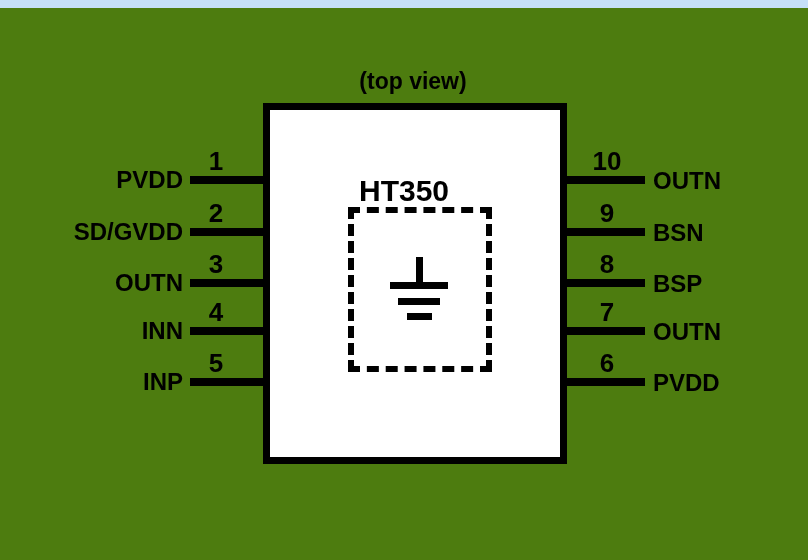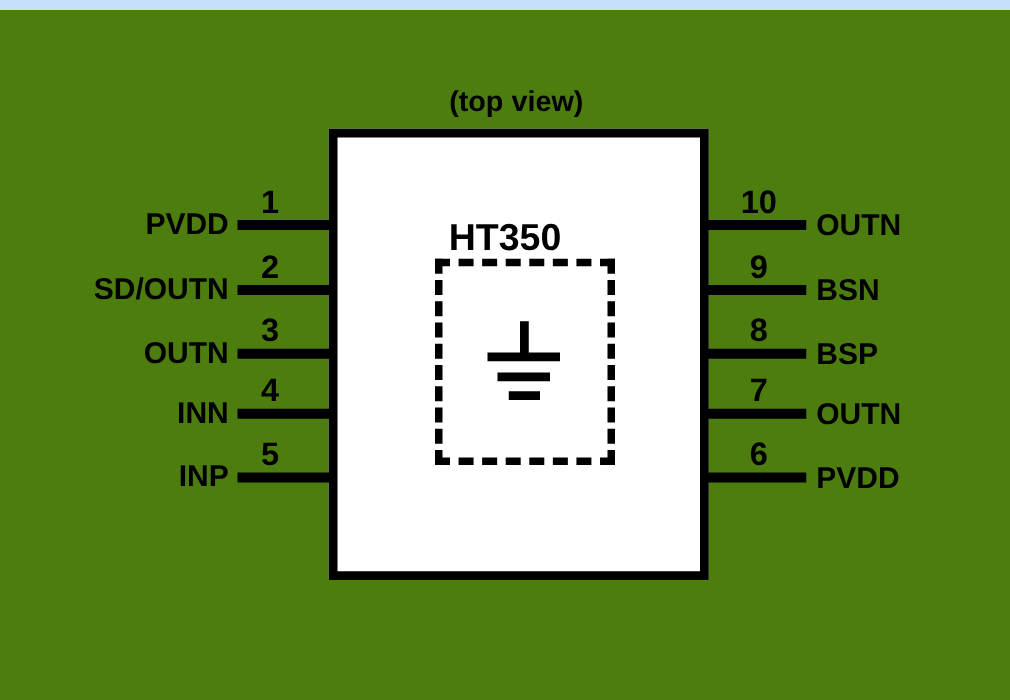--- a/index.html
+++ b/index.html
@@ -133,21 +133,21 @@
   </div>
 
   <div class="pin pin-left pin-row-1">
     <div class="pin-line"></div>
     <div class="pin-number">1</div>
     <div class="pin-label">PVDD</div>
   </div>
   <div class="pin pin-left pin-row-2">
     <div class="pin-line"></div>
     <div class="pin-number">2</div>
-    <div class="pin-label">SD/OUTN</div>
+    <div class="pin-label">SD/GVDD</div>
   </div>
   <div class="pin pin-left pin-row-3">
     <div class="pin-line"></div>
     <div class="pin-number">3</div>
     <div class="pin-label">OUTN</div>
   </div>
   <div class="pin pin-left pin-row-4">
     <div class="pin-line"></div>
     <div class="pin-number">4</div>
     <div class="pin-label">INN</div>

